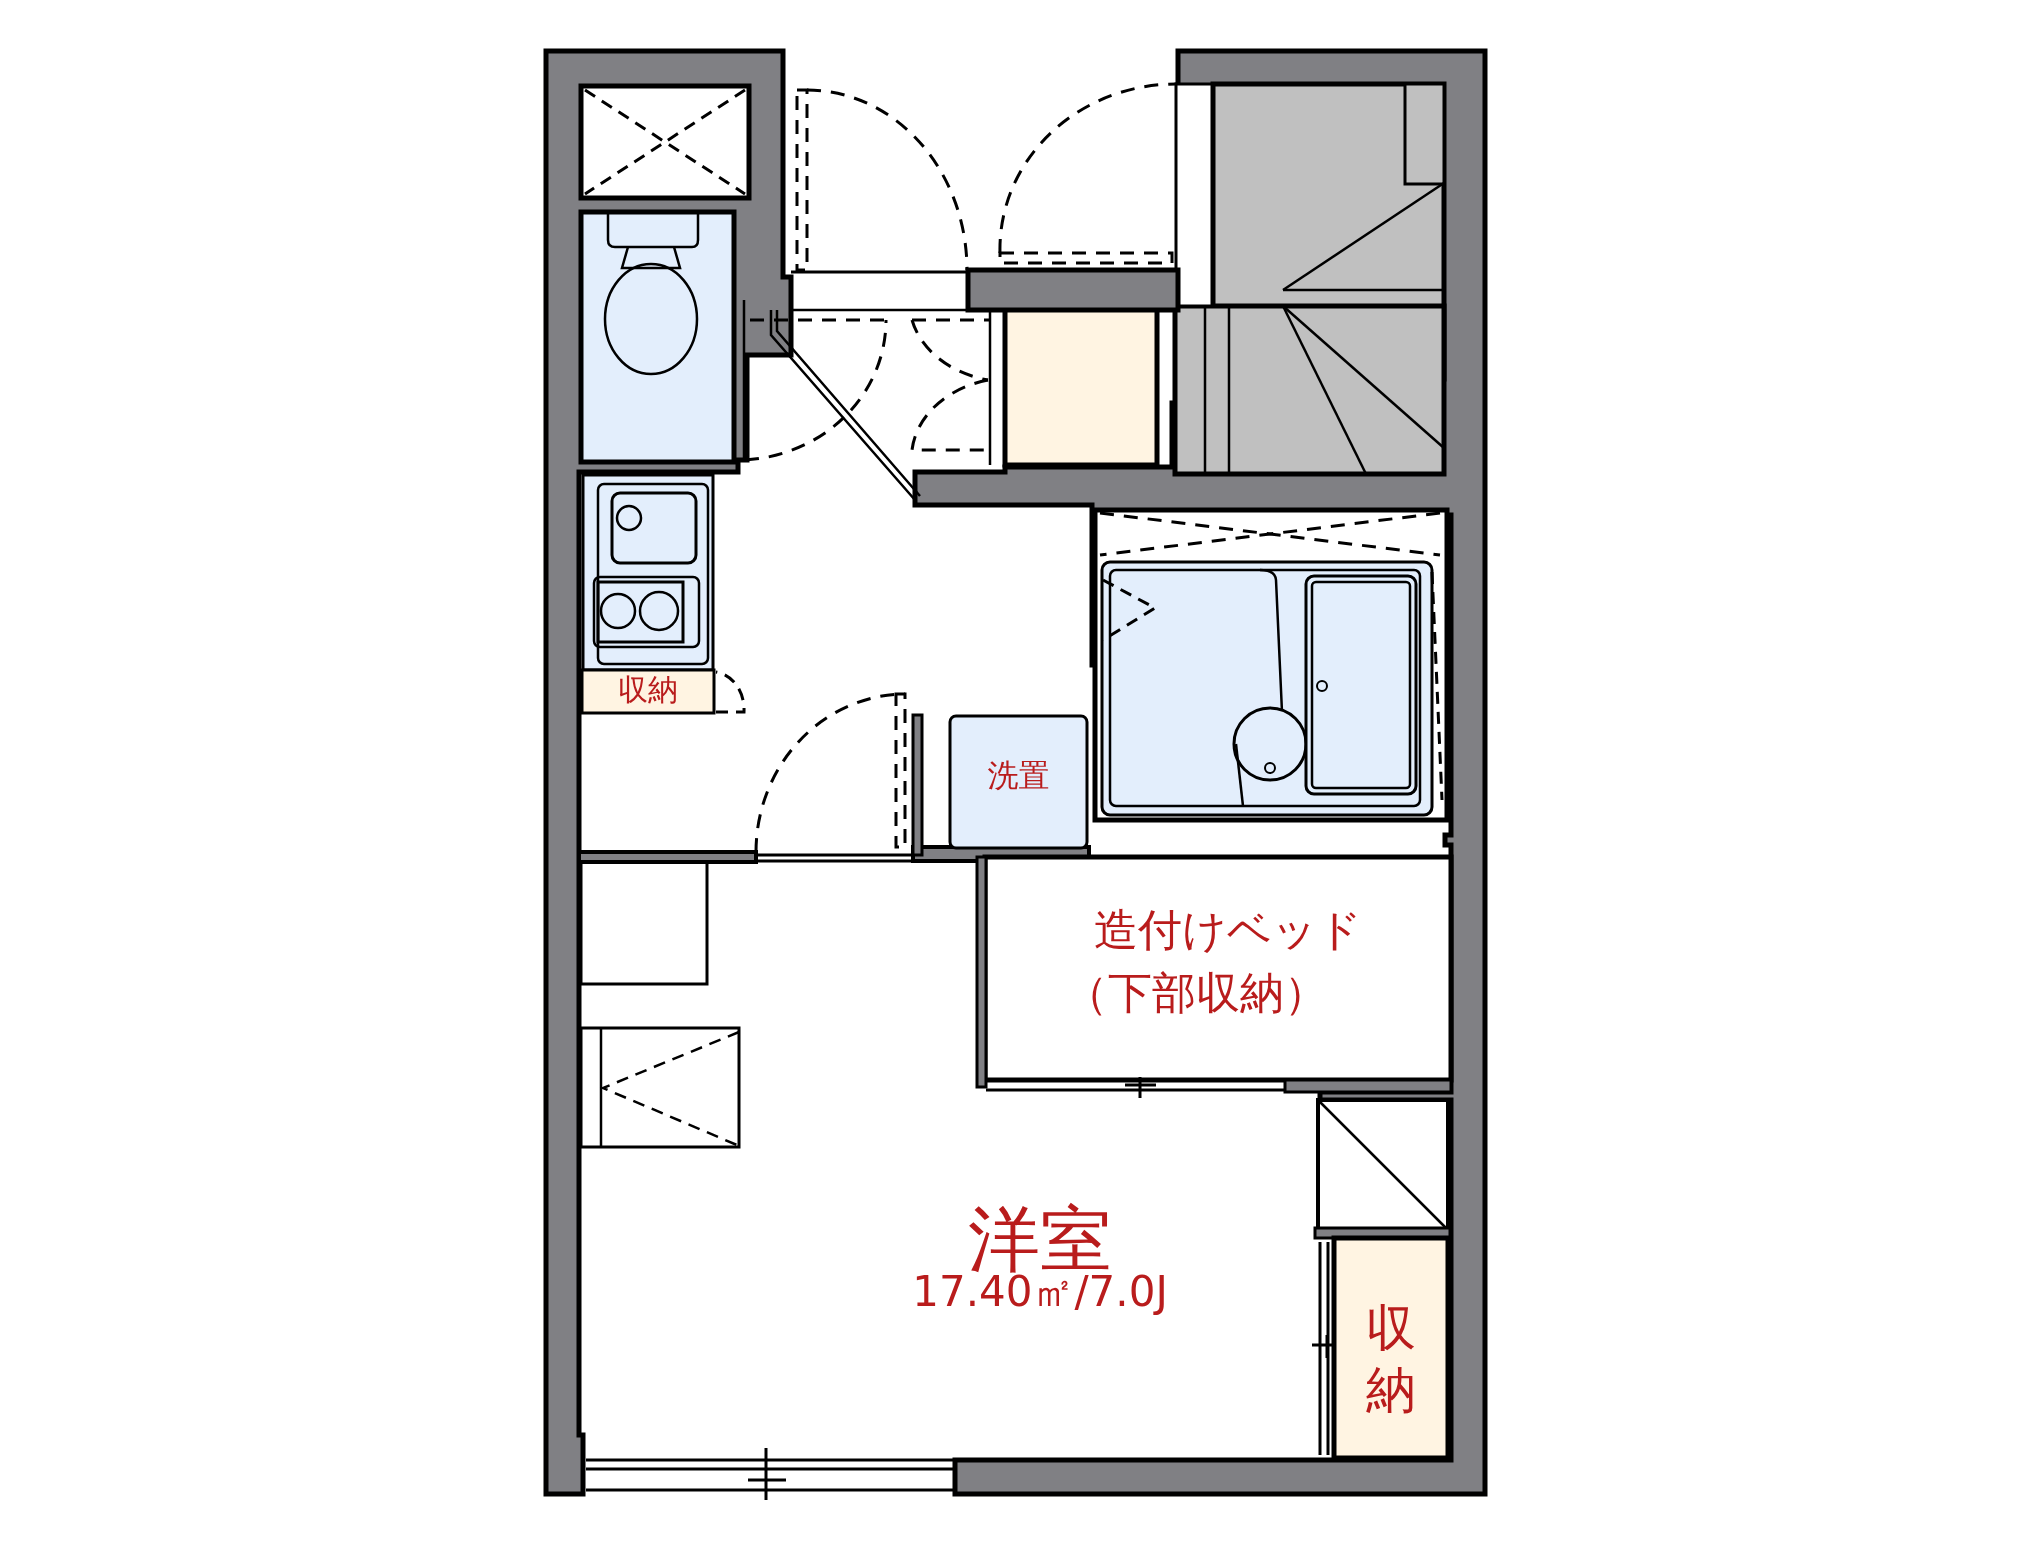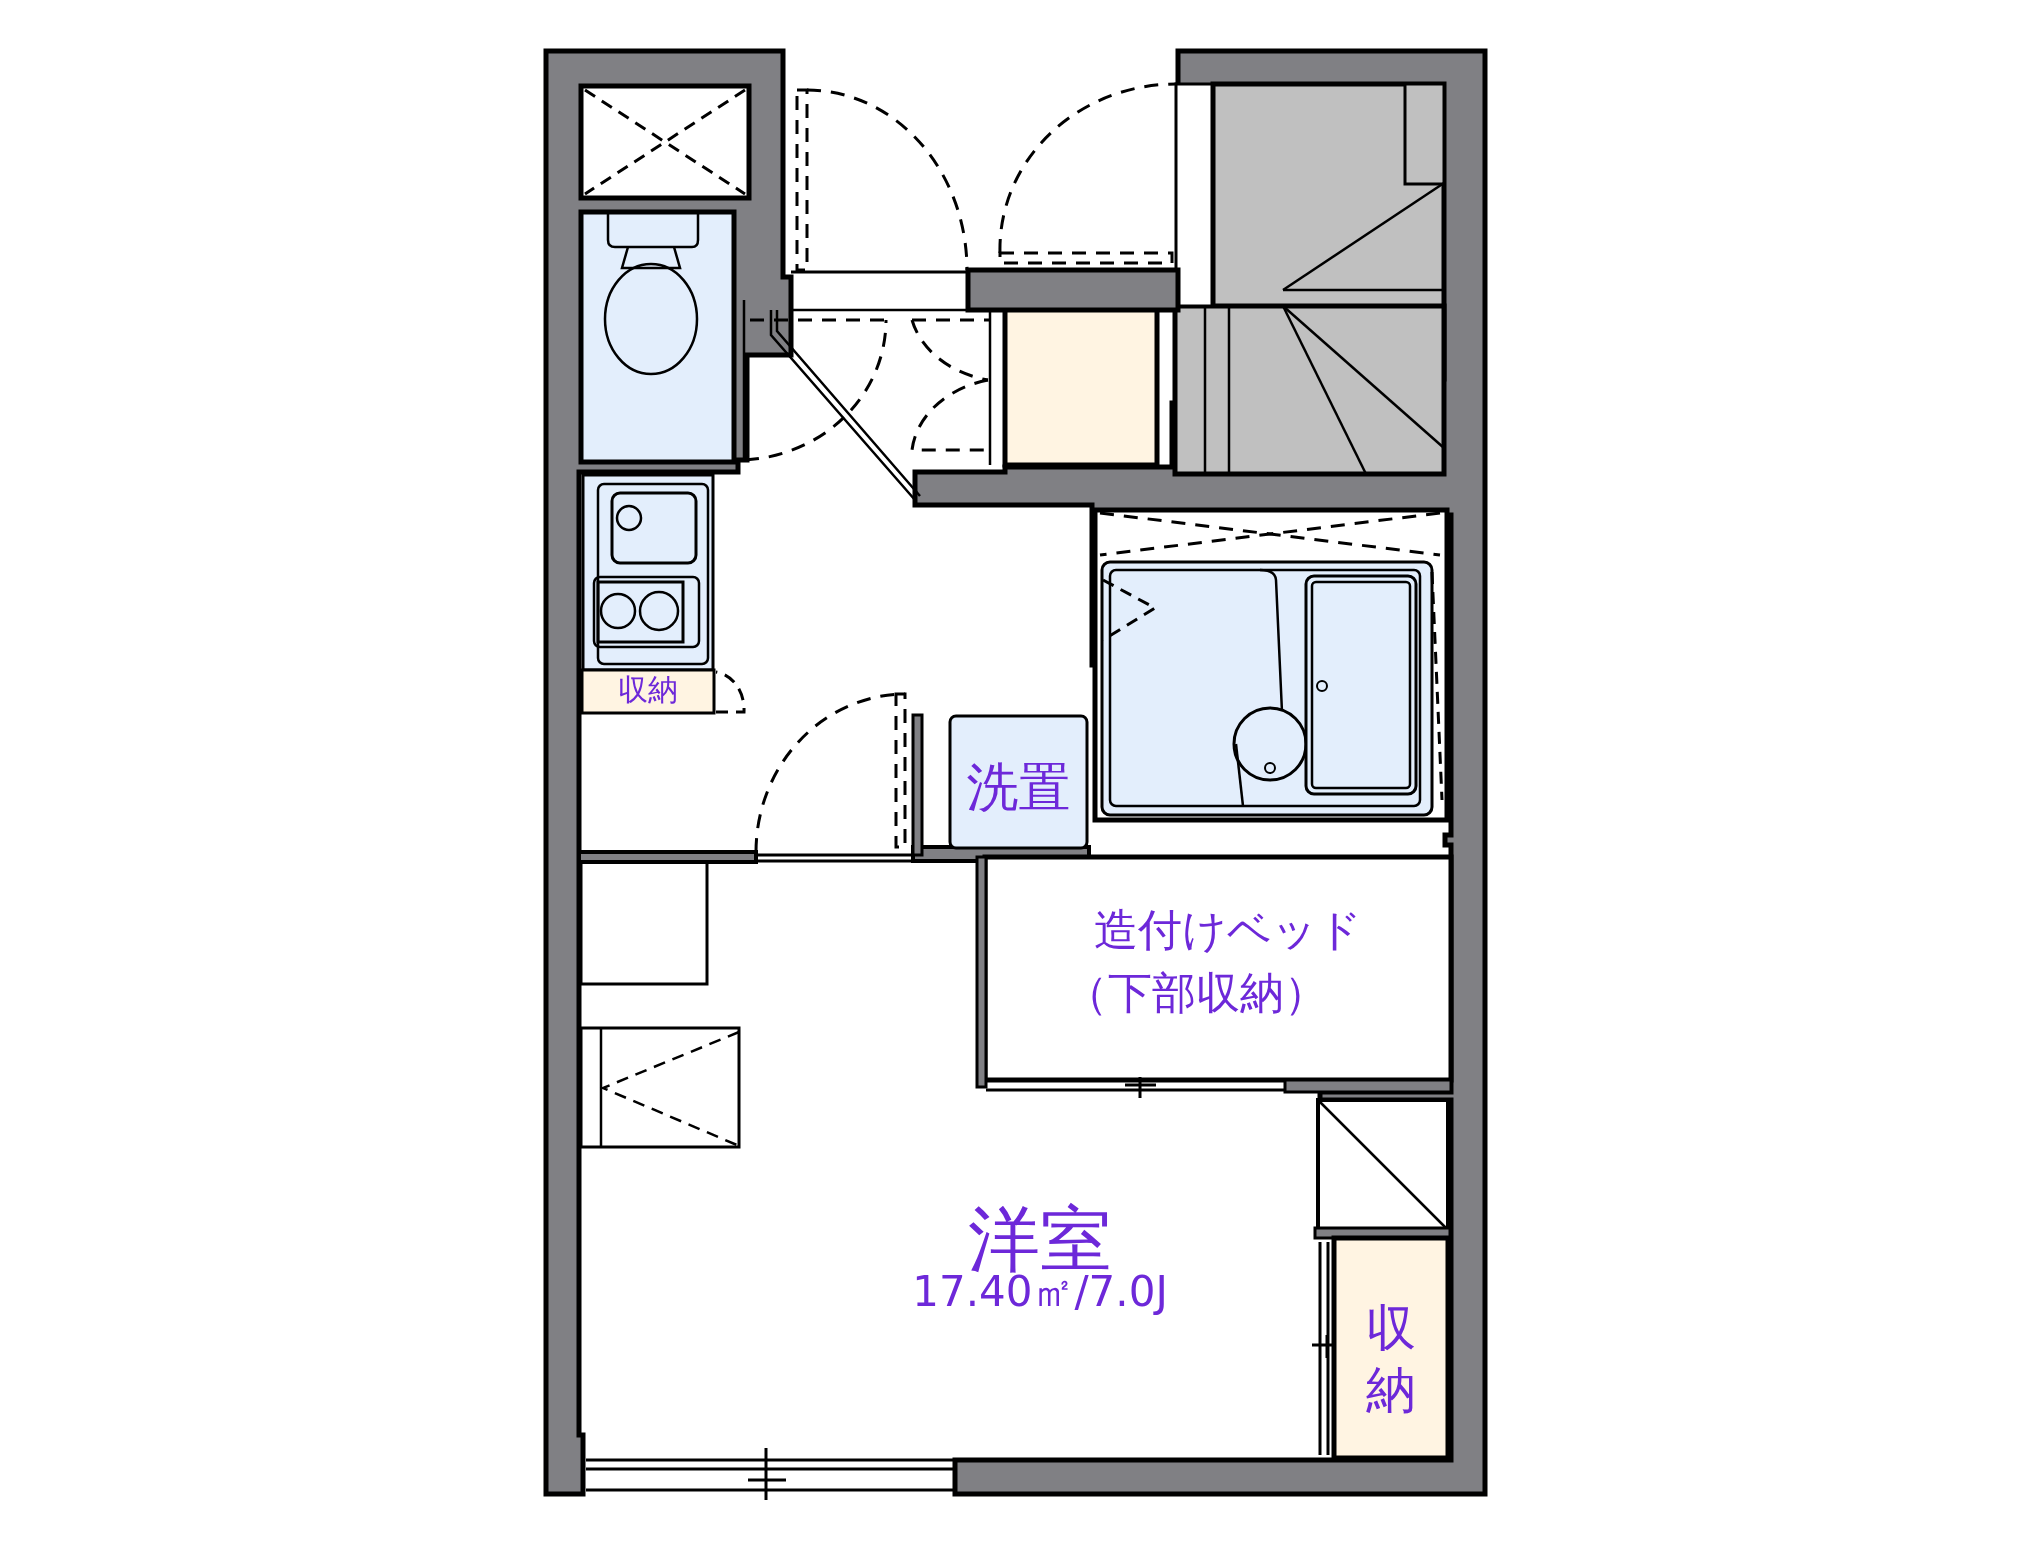--- a/index.html
+++ b/index.html
@@ -1,19 +1,19 @@
 <!DOCTYPE html>
 <html><head>
 <meta charset="utf-8">
 <style>
   html, body { margin:0; padding:0; background:#ffffff; }
   body { width:2031px; height:1543px; position:relative; overflow:hidden;
          font-family:"DejaVu Sans", "Liberation Sans", sans-serif; }
   #plan { position:absolute; left:0; top:0; }
-  .label { position:absolute; color:#6d28d9; text-align:center; white-space:nowrap; line-height:1.15; }
+  .label { position:absolute; color:#b91c1c; text-align:center; white-space:nowrap; line-height:1.15; }
 </style>
 </head>
 <body>
 
 <svg id="plan" width="2031" height="1543" viewBox="0 0 2031 1543" xmlns="http://www.w3.org/2000/svg">
   <g fill="#808084" stroke="#000" stroke-width="5">
 
     <path d="M546,51 L783,51 L783,277 L791,277 L791,355 L747,355 L747,460 L738,460 L738,472 L579,472 L579,1435 L583,1435 L583,1494 L546,1494 Z"></path>
 
     <path d="M1178,51 L1485,51 L1485,1494 L955,1494 L955,1460 L1451,1460 L1451,1442 L1451,1120 L1451,1100 L1320,1100 L1320,1092 L1451,1092 L1451,1082 L1451,868 L1451,858 L1451,853 L1451,845 L1445,845 L1445,835 L1451,835 L1451,515 L1099,515 L1099,665 L1092,665 L1092,505 L915,505 L915,472 L1005,472 L1005,467 L1172,467 L1172,403 L1194,403 L1194,376 L1178,376 Z"></path>
@@ -149,18 +149,18 @@
     <line x1="748" y1="1480" x2="786" y2="1480"></line>
   </g>
 </svg>
 
 <div class="label" style="left:940px; top:1198px; width:200px; font-size:72px;">洋室</div>
 <div class="label" style="left:840px; top:1268px; width:400px; font-size:42px;">17.40㎡/7.0J</div>
 
 <div class="label" style="left:1008px; top:905px; width:440px; font-size:44px;">造付けベッド</div>
 <div class="label" style="left:976px; top:968px; width:440px; font-size:44px;">（下部収納）</div>
 
-<div class="label" style="left:950px; top:758px; width:137px; font-size:52px;">洗置</div>
+<div class="label" style="left:950px; top:758px; width:137px; font-size:31px;">洗置</div>
 
 <div class="label" style="left:582px; top:673px; width:132px; font-size:30px;">収納</div>
 
 <div class="label" style="left:1334px; top:1300px; width:114px; font-size:50px;">収</div>
 <div class="label" style="left:1334px; top:1362px; width:114px; font-size:50px;">納</div>
 
 </body></html>

